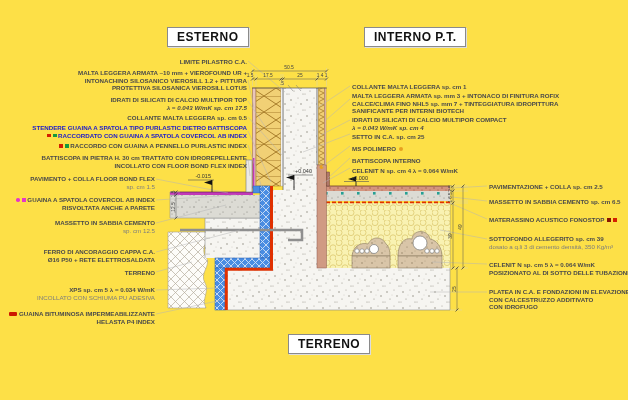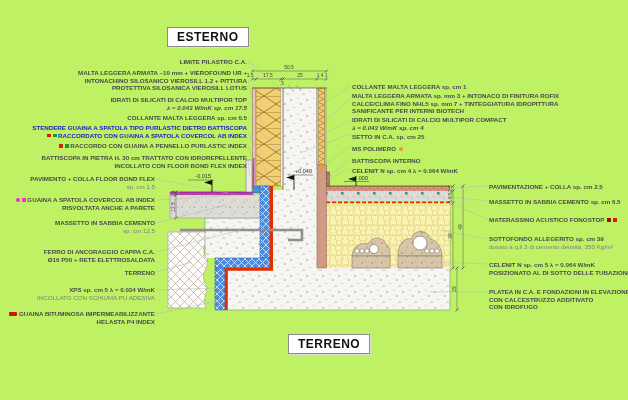--- a/index.html
+++ b/index.html
@@ -1,16 +1,16 @@
 <!DOCTYPE html>
 <html><head>
 <meta charset="utf-8">
 <style>
   html,body{margin:0;padding:0;background:#fff;}
-  #canvas{position:relative;width:628px;height:400px;background:#bef264;overflow:hidden;
+  #canvas{position:relative;width:628px;height:400px;background:#fde047;overflow:hidden;
           font-family:"Liberation Sans",sans-serif;}
   #drawing{position:absolute;left:0;top:0;}
   .titlebox{position:absolute;border:1px solid #8a8a8a;background:#fff;padding:2px 9px;
             font:bold 12px/14px "Liberation Sans",sans-serif;color:#111;letter-spacing:.5px;
             box-shadow:1px 1px 0 #ddd;}
   .ann{position:absolute;font:bold 6.2px/7.5px "Liberation Sans",sans-serif;color:#4a4a4a;
        white-space:nowrap;}
   .ann-l{text-align:right;}
   .ann-r{text-align:left;}
   .ln{display:block;}
@@ -262,20 +262,21 @@
     <polygon points="294,175 286,177.5 294,180" fill="#111"></polygon>
     <text x="312" y="173" text-anchor="end">+0.040</text>
     <line x1="344" y1="181.5" x2="369" y2="181.5" stroke="#555" stroke-width="0.6"></line>
     <line x1="356" y1="181.5" x2="356" y2="186" stroke="#222" stroke-width="0.9"></line>
     <polygon points="356,181.5 348,179 356,176.5" fill="#111"></polygon>
     <text x="368" y="179.5" text-anchor="end">+0.000</text>
   </g>
 </svg>
 
 <div class="titlebox" style="left:167px;top:27px;">ESTERNO</div>
+<div class="titlebox" style="left:364px;top:27px;">INTERNO P.T.</div>
 <div class="titlebox" style="left:288px;top:334px;">TERRENO</div>
 
 <div class="ann ann-l" style="right:381px;top:58px;">
   <span class="ln">LIMITE PILASTRO C.A.</span>
 </div>
 <div class="ann ann-l" style="right:381px;top:69px;">
   <span class="ln">MALTA LEGGERA ARMATA ~10 mm +  VIEROFOUND UR +</span>
   <span class="ln">INTONACHINO SILOSANICO VIEROSILL 1.2 + PITTURA</span>
   <span class="ln">PROTETTIVA SILOSANICA VIEROSILL LOTUS</span>
 </div>

